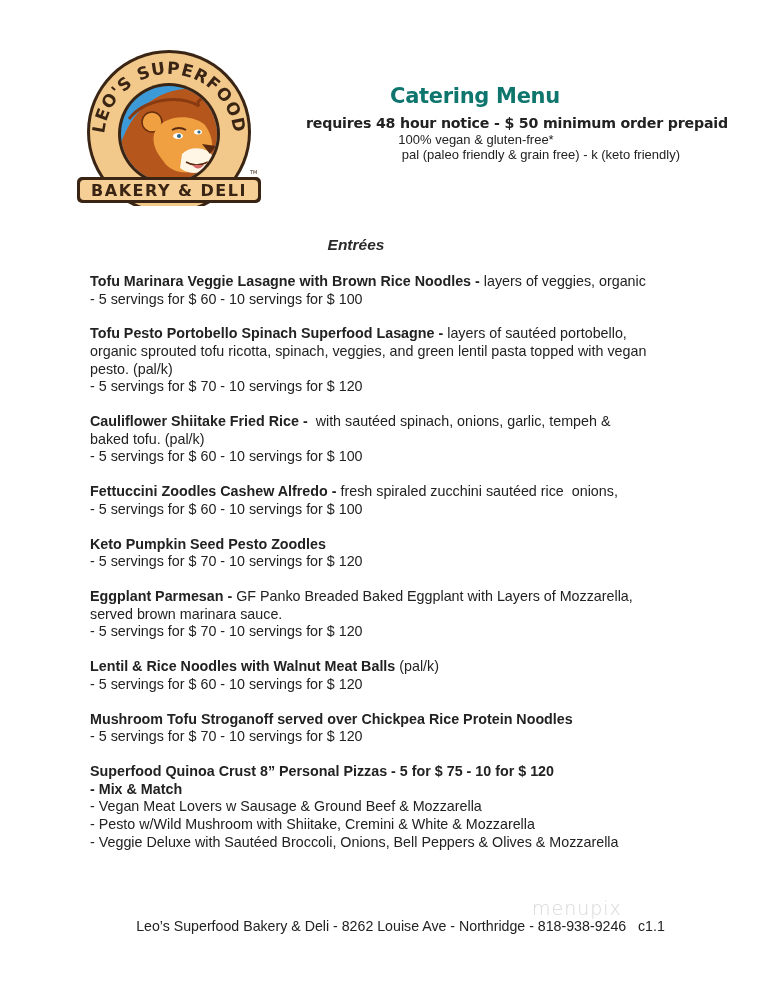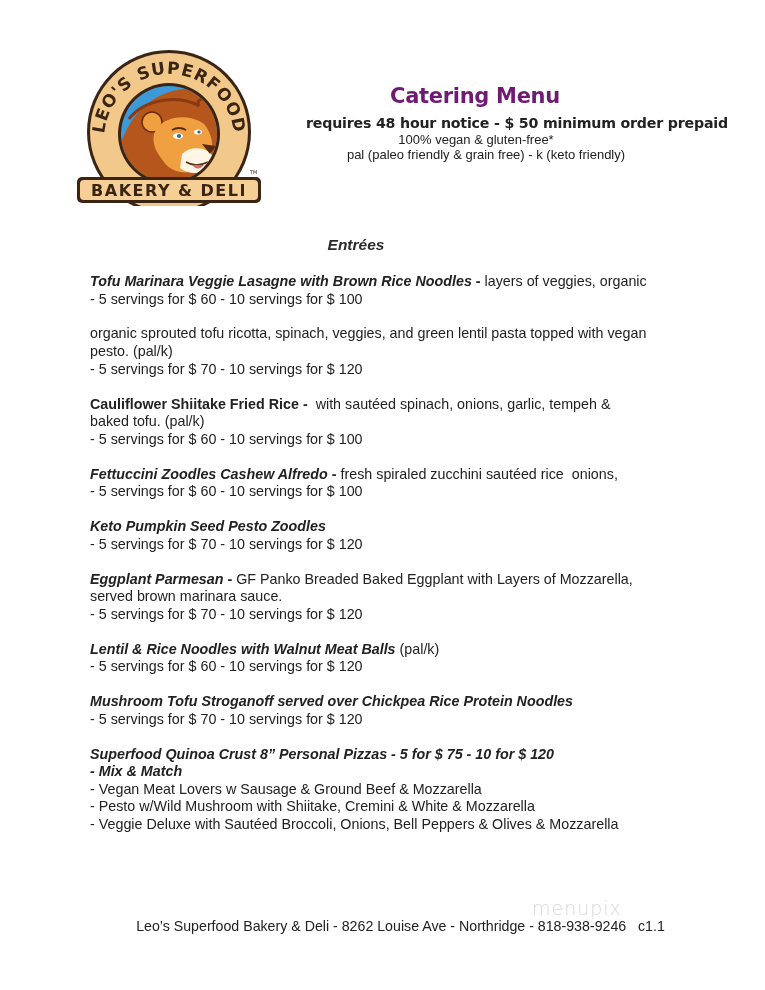--- a/index.html
+++ b/index.html
@@ -2,29 +2,29 @@
 <html><head>
   <meta charset="utf-8">
   <style>
     html, body { margin: 0; padding: 0; background: #ffffff; }
     body {
       width: 765px; height: 990px; position: relative; overflow: hidden;
       font-family: "Liberation Sans", sans-serif; color: #1a1a1a;
     }
     .logo { position: absolute; left: 74px; top: 44px; width: 190px; height: 162px; }
     .header { position: absolute; left: 270px; top: 84px; width: 410px; text-align: center; }
-    .title { font-family: "DejaVu Sans", sans-serif; font-weight: bold; font-size: 21px; color: #701a75; letter-spacing: -0.3px; margin-left: 0px; }
+    .title { font-family: "DejaVu Sans", sans-serif; font-weight: bold; font-size: 21px; color: #0f766e; letter-spacing: -0.3px; margin-left: 0px; }
     .subtitle { font-family: "DejaVu Sans", sans-serif; font-weight: bold; font-size: 14.2px; color: #222; margin-top: 7px; letter-spacing: -0.2px; white-space: nowrap; margin-left: 36px; }
     .note1 { font-size: 13px; margin-top: 1px; color: #222; margin-left: 2px; }
-    .note2 { font-size: 13px; color: #222; text-align: center; padding-left: 22px; margin-top: 0px; }
+    .note2 { font-size: 13px; color: #222; text-align: right; padding-left: 22px; margin-top: 0px; }
     .section-title { position: absolute; left: 0; width: 712px; top: 236px; text-align: center; font-style: italic; font-weight: bold; font-size: 15.5px; color: #2a2a2a; padding-left: 0px; }
     .menu { position: absolute; left: 90px; top: 273px; width: 600px; font-size: 14.3px; line-height: 17.6px; color: #222; }
     .item { margin-bottom: 17.3px; }
     .name { font-weight: bold; }
-    .name.it { font-style: italic; }
+    .name.it { }
     .dash { font-weight: bold; }
     .line { display: block; }
     .footer { position: absolute; left: 0; width: 765px; top: 918px; text-align: center; font-size: 14.2px; color: #222; padding-left: 18px; white-space: pre; }
     .watermark { position: absolute; left: 532px; top: 897px; font-size: 19px; color: #d8d8d8; letter-spacing: 1px; font-family: "DejaVu Sans", sans-serif; font-weight: 300; }
   </style>
 </head>
 <body>
 
 <div class="logo">
   <svg width="190" height="162" viewBox="0 0 190 162">
@@ -84,20 +84,21 @@
 <div class="section-title">Entrées</div>
 
 <div class="menu">
 
   <div class="item">
     <span class="line"><span class="name it">Tofu Marinara Veggie Lasagne with Brown Rice Noodles</span><span class="dash"> - </span><span>layers of veggies, organic</span></span>
     <span class="line">- 5 servings for $ 60 - 10 servings for $ 100</span>
   </div>
 
   <div class="item">
+    <span class="line"><span class="name it">Tofu Pesto Portobello Spinach Superfood Lasagne</span><span class="dash"> - </span><span>layers of sautéed portobello,</span></span>
     <span class="line">organic sprouted tofu ricotta, spinach, veggies, and green lentil pasta topped with vegan</span>
     <span class="line">pesto. (pal/k)</span>
     <span class="line">- 5 servings for $ 70 - 10 servings for $ 120</span>
   </div>
 
   <div class="item">
     <span class="line"><span class="name">Cauliflower Shiitake Fried Rice</span><span class="dash" style="white-space:pre"> -  </span><span>with sautéed spinach, onions, garlic, tempeh &amp;</span></span>
     <span class="line">baked tofu. (pal/k)</span>
     <span class="line">- 5 servings for $ 60 - 10 servings for $ 100</span>
   </div>

